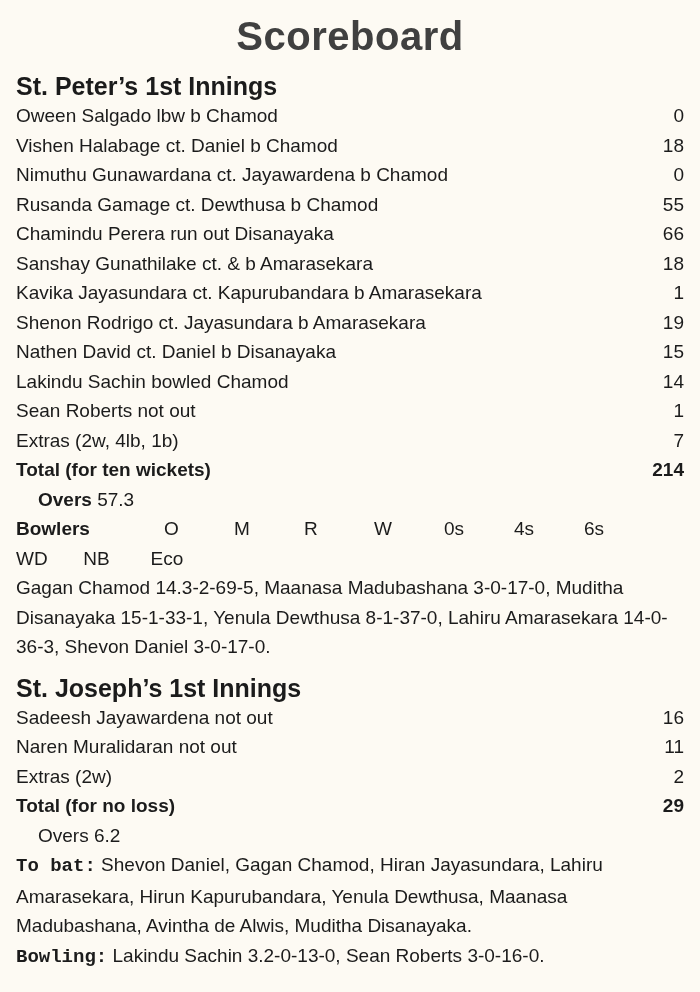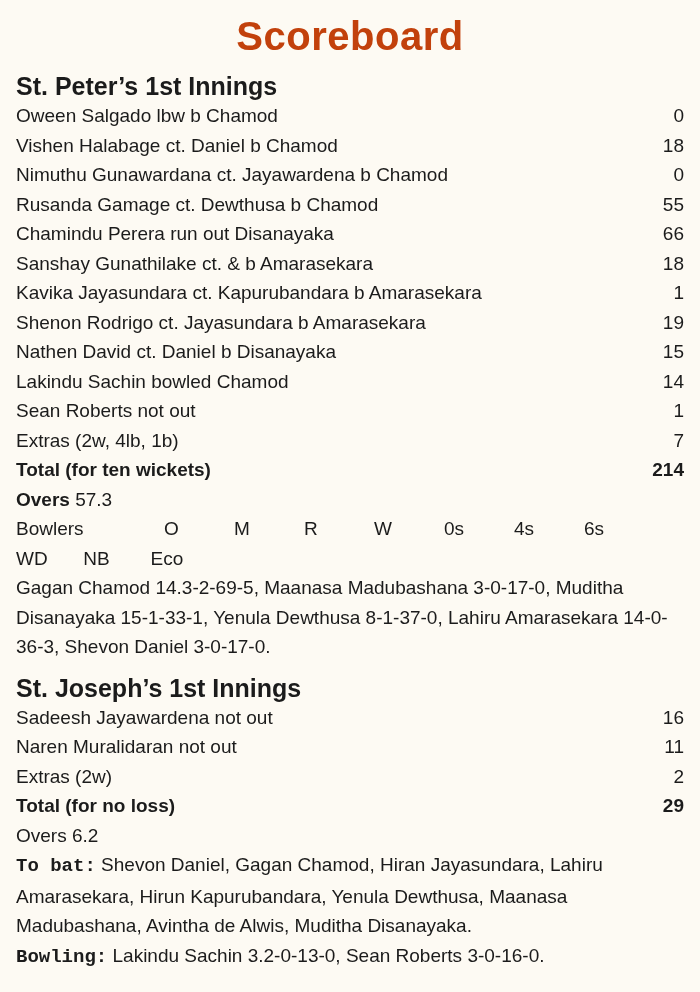--- a/index.html
+++ b/index.html
@@ -21,21 +21,21 @@
     background: #fdfaf3;
     box-sizing: border-box;
     padding: 4px 16px 0 16px;
   }
   .topbar {
     height: 6px;
     background: #fdfaf3;
   }
   .title {
     text-align: center;
-    color: #c2410c;
+    color: #404040;
     font-size: 40px;
     font-weight: bold;
     letter-spacing: 0.5px;
     margin: 2px 0 10px 0;
     line-height: 48px;
   }
   .section-head {
     font-size: 25px;
     font-weight: bold;
     line-height: 29px;
@@ -58,32 +58,33 @@
     flex: 0 0 auto;
     padding-left: 12px;
     text-align: right;
   }
   .row.total {
     font-weight: bold;
   }
   .kv {
     font-size: 19px;
     line-height: 29.5px;
+    margin-left: 22px;
   }
   .kv b {
     font-weight: bold;
   }
   .bowler-head {
     font-size: 19px;
     line-height: 29.5px;
     font-weight: bold;
     display: flex;
   }
   .bowler-head .lbl {
-    font-weight: normal;
+    font-weight: bold;
   }
   .bh-col {
     display: inline-block;
     font-weight: normal;
   }
   .bowler-head2 {
     font-size: 19px;
     line-height: 29.5px;
     font-weight: normal;
   }

